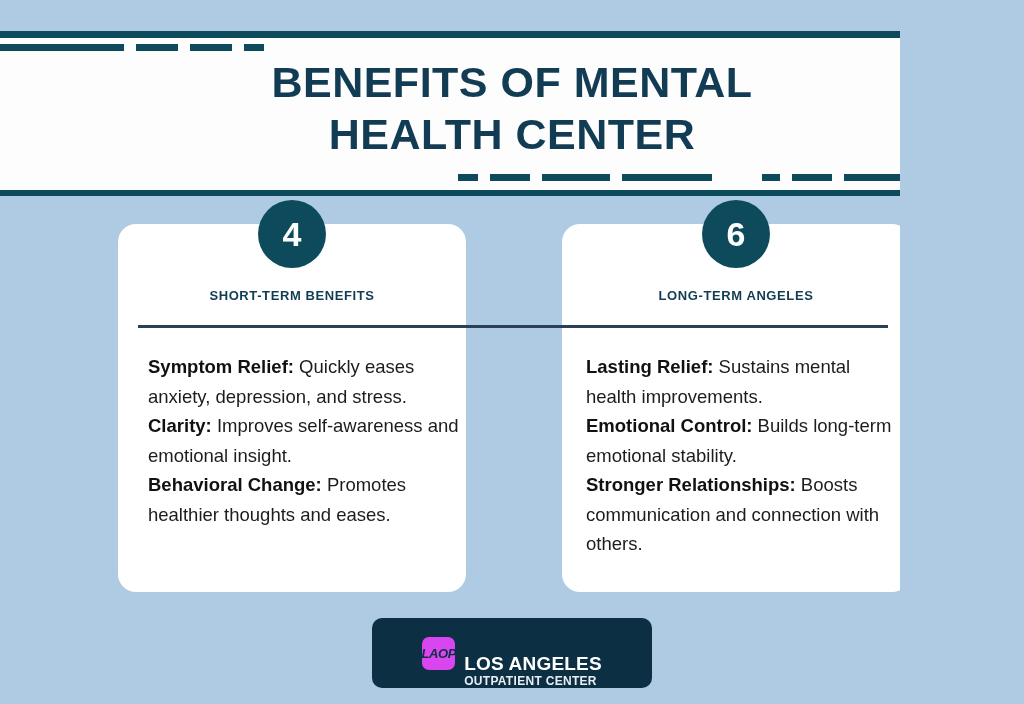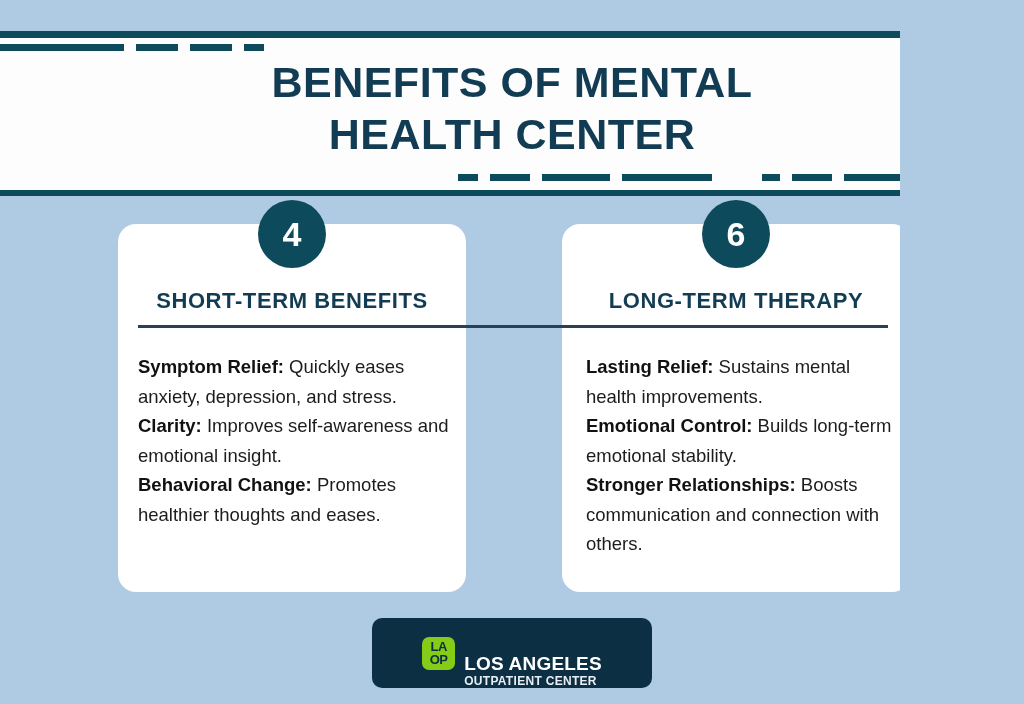--- a/index.html
+++ b/index.html
@@ -121,21 +121,21 @@
   }
   .badge-left { left: 258px; }
   .badge-right { left: 702px; }
 
   .card-heading {
     position: absolute;
     top: 88px;
     width: 348px;
     text-align: center;
     color: #123c53;
-    font-size: 22px;
+    font-size: 13px;
     font-weight: 800;
     letter-spacing: 0.6px;
     font-family: "Liberation Sans", sans-serif;
   }
   .heading-left { left: 118px; }
   .heading-right { left: 562px; }
 
   .divider {
     position: absolute;
     left: 138px;
@@ -147,21 +147,21 @@
 
   .card-body {
     position: absolute;
     top: 152px;
     width: 312px;
     color: #1c1c1c;
     font-size: 18.5px;
     line-height: 29.5px;
     font-family: "Liberation Sans", sans-serif;
   }
-  .body-left { left: 138px; }
+  .body-left { left: 148px; }
   .body-right { left: 586px; }
   .card-body .lead { font-weight: 700; color: #111111; }
   .benefit-item { margin: 0; }
 
   
   .logo-pill {
     position: absolute;
     left: 372px;
     top: 618px;
     width: 280px;
@@ -173,27 +173,28 @@
     justify-content: center;
   }
   .logo-inner {
     display: flex;
     align-items: center;
     gap: 9px;
   }
   .logo-mark {
     width: 33px;
     height: 33px;
-    background: #84cc16;
+    background: #d946ef;
     border-radius: 7px;
     display: flex;
-    flex-direction: column;
+    flex-direction: row;
     align-items: center;
     justify-content: center;
     line-height: 1;
+    font-style: italic;
   }
   .logo-mark span {
     color: #0c2f43;
     font-size: 13px;
     font-weight: 800;
     letter-spacing: -0.4px;
     font-family: "Liberation Sans", sans-serif;
   }
   .logo-text { display: flex; flex-direction: column; justify-content: center; margin-top: 36px; }
   .logo-title {
@@ -254,21 +255,21 @@
 
     <div class="card card-left"></div>
     <div class="card card-right"></div>
 
     <div class="divider"></div>
 
     <div class="badge badge-left">4</div>
     <div class="badge badge-right">6</div>
 
     <div class="card-heading heading-left">SHORT-TERM BENEFITS</div>
-    <div class="card-heading heading-right">LONG-TERM THERAPY</div>
+    <div class="card-heading heading-right">LONG-TERM ANGELES</div>
 
     <div class="card-body body-left" id="body-left">
         <div class="benefit-item"><span class="lead">Symptom Relief:</span><span> Quickly eases anxiety, depression, and stress.</span></div>
         <div class="benefit-item"><span class="lead">Clarity:</span><span> Improves self-awareness and emotional insight.</span></div>
         <div class="benefit-item"><span class="lead">Behavioral Change:</span><span> Promotes healthier thoughts and eases.</span></div>
       </div>
     <div class="card-body body-right" id="body-right">
         <div class="benefit-item"><span class="lead">Lasting Relief:</span><span> Sustains mental health improvements.</span></div>
         <div class="benefit-item"><span class="lead">Emotional Control:</span><span> Builds long-term emotional stability.</span></div>
         <div class="benefit-item"><span class="lead">Stronger Relationships:</span><span> Boosts communication and connection with others.</span></div>

